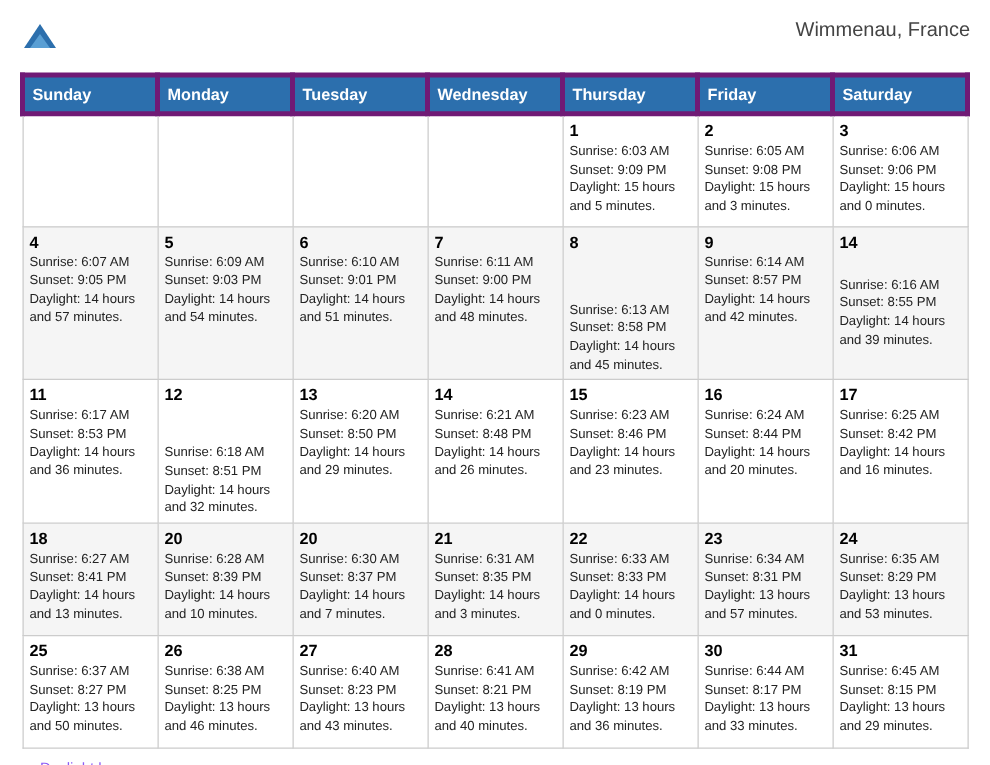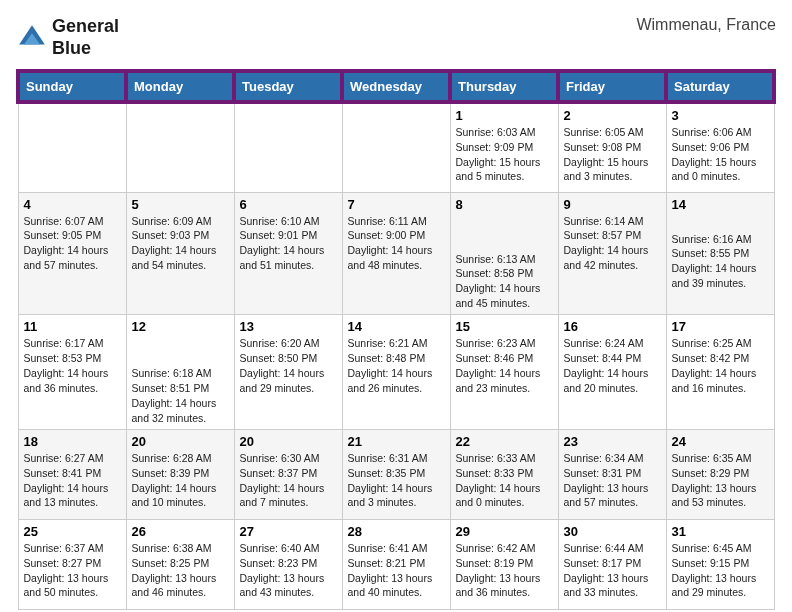--- a/index.html
+++ b/index.html
@@ -94,24 +94,20 @@
   </style>
 </head>
 <body>
 
 <div class="header">
   <div class="logo">
     <svg class="logo-icon" viewBox="0 0 40 40">
       <polygon points="20,4 36,28 4,28" fill="#2c6fad"></polygon>
       <polygon points="20,14 30,28 10,28" fill="#5a9fd4"></polygon>
     </svg>
-    <div class="logo-text">
-      <span>General</span>
-      <span>Blue</span>
-    </div>
   </div>
   <div class="title-block">
     <div class="location">Wimmenau, France</div>
   </div>
 </div>
 
 <table>
   <thead>
     <tr>
     <th>Sunday</th>
@@ -343,21 +339,21 @@
         <td>
           <span class="day-number">30</span>
           <div class="day-info" style="white-space: pre-line;">Sunrise: 6:44 AM
 Sunset: 8:17 PM
 Daylight: 13 hours
 and 33 minutes.</div>
         </td>
         <td>
           <span class="day-number">31</span>
           <div class="day-info" style="white-space: pre-line;">Sunrise: 6:45 AM
-Sunset: 9:15 PM
+Sunset: 8:15 PM
 Daylight: 13 hours
 and 29 minutes.</div>
         </td>
       </tr>
     </tbody>
 </table>
 
 <div class="footer">
   <span>Daylight hours</span>
 </div>

